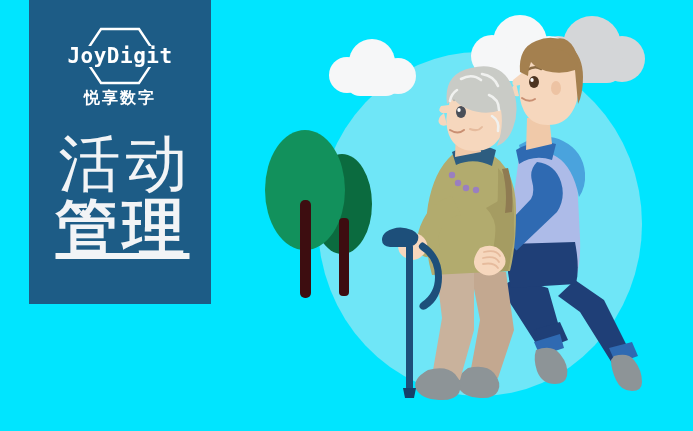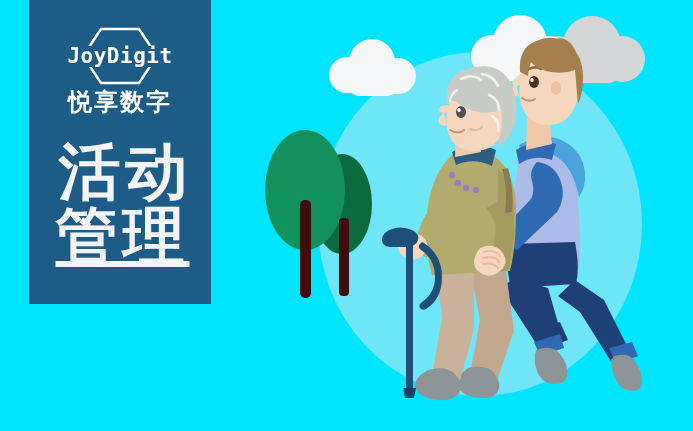--- a/index.html
+++ b/index.html
@@ -59,41 +59,41 @@
     font-size: 21px;
     letter-spacing: 0.5px;
     color: #ffffff;
     white-space: nowrap;
     padding: 0 3px;
     background: #1d5c86;
     line-height: 1;
   }
   #brand-cn {
     margin-top: 5px;
-    font-size: 24px;
+    font-size: 16px;
     font-weight: bold;
     color: #ffffff;
     letter-spacing: 2px;
     line-height: 1;
     font-family: "DejaVu Sans", "Liberation Sans", sans-serif;
   }
   #headline {
     margin-top: 26px;
     color: #f2f4f6;
     text-align: center;
     line-height: 1.04;
   }
   #headline .hl-line {
     display: block;
     font-size: 62px;
     letter-spacing: 5px;
     font-family: "DejaVu Sans", "Liberation Sans", sans-serif;
     text-indent: 5px;
   }
-  #headline .hl-line.thin { font-weight: 700; margin-left: 6px; }
+  #headline .hl-line.thin { font-weight: 400; margin-left: 6px; }
   #headline .hl-line.bold { font-weight: bold; text-decoration: underline; }
 </style>
 </head>
 <body>
 
 <div id="banner">
 
   <svg class="layer" viewBox="0 0 693 431" width="693" height="431" xmlns="http://www.w3.org/2000/svg" aria-hidden="true">
 
     <rect x="0" y="0" width="693" height="431" fill="#00e5ff"></rect>

